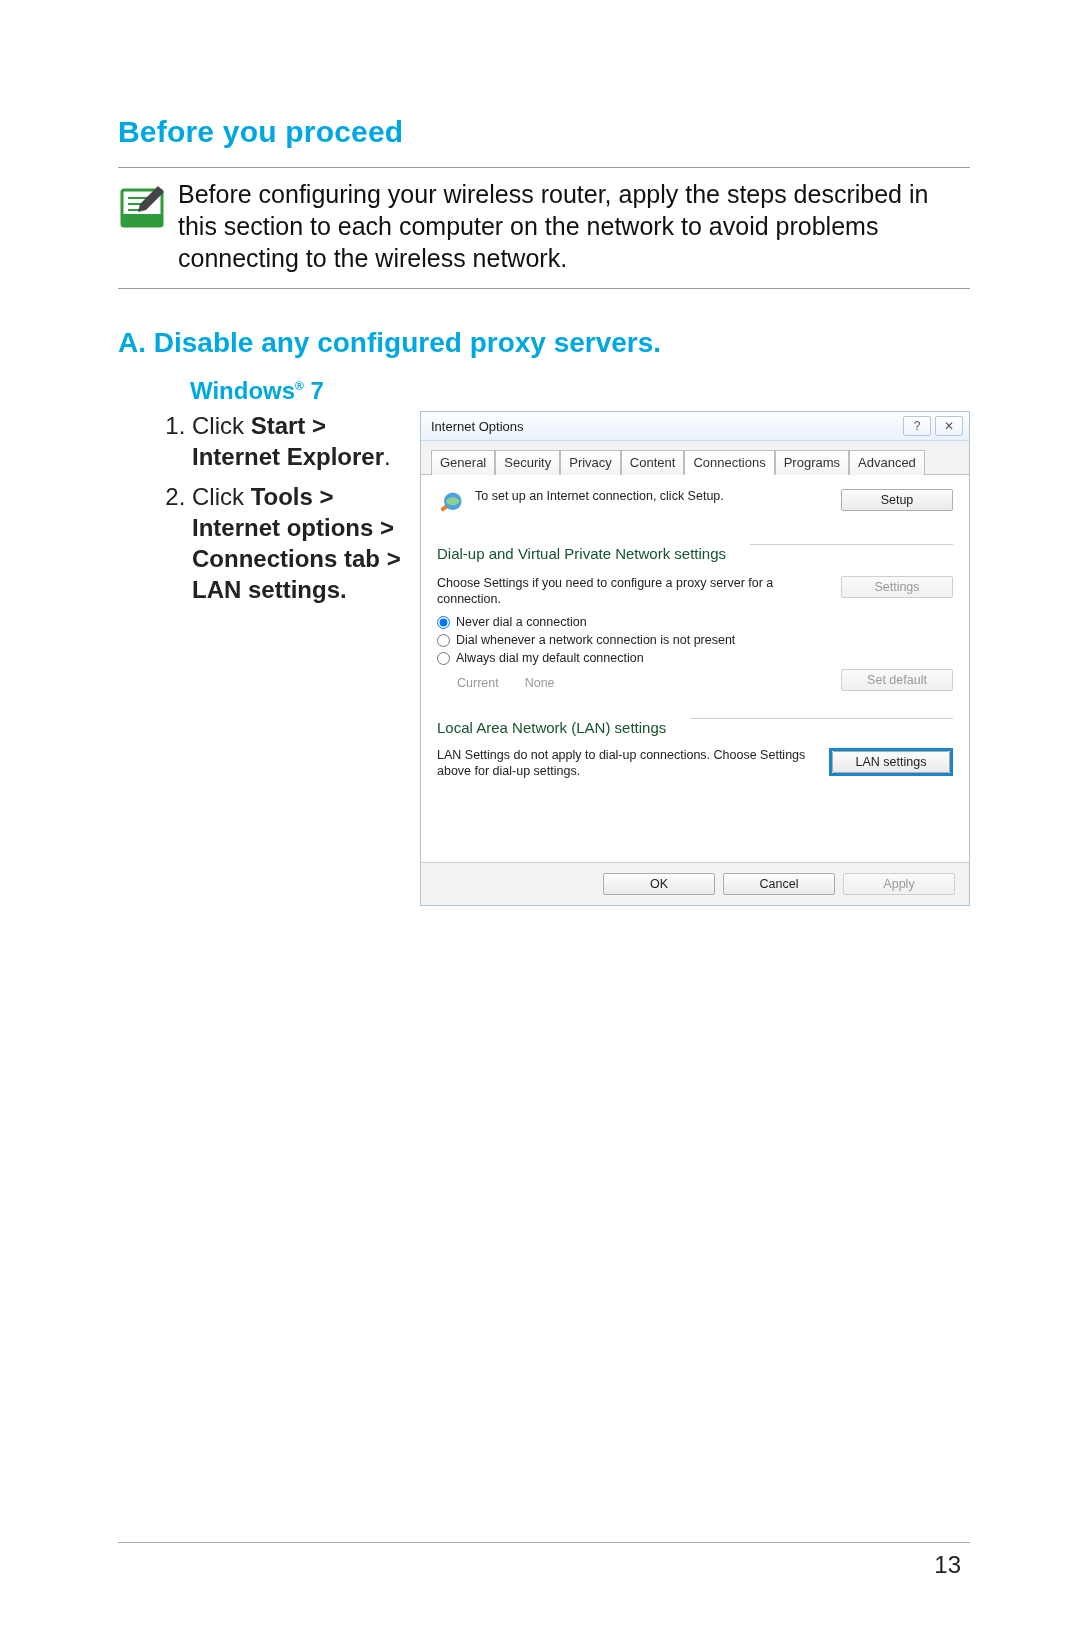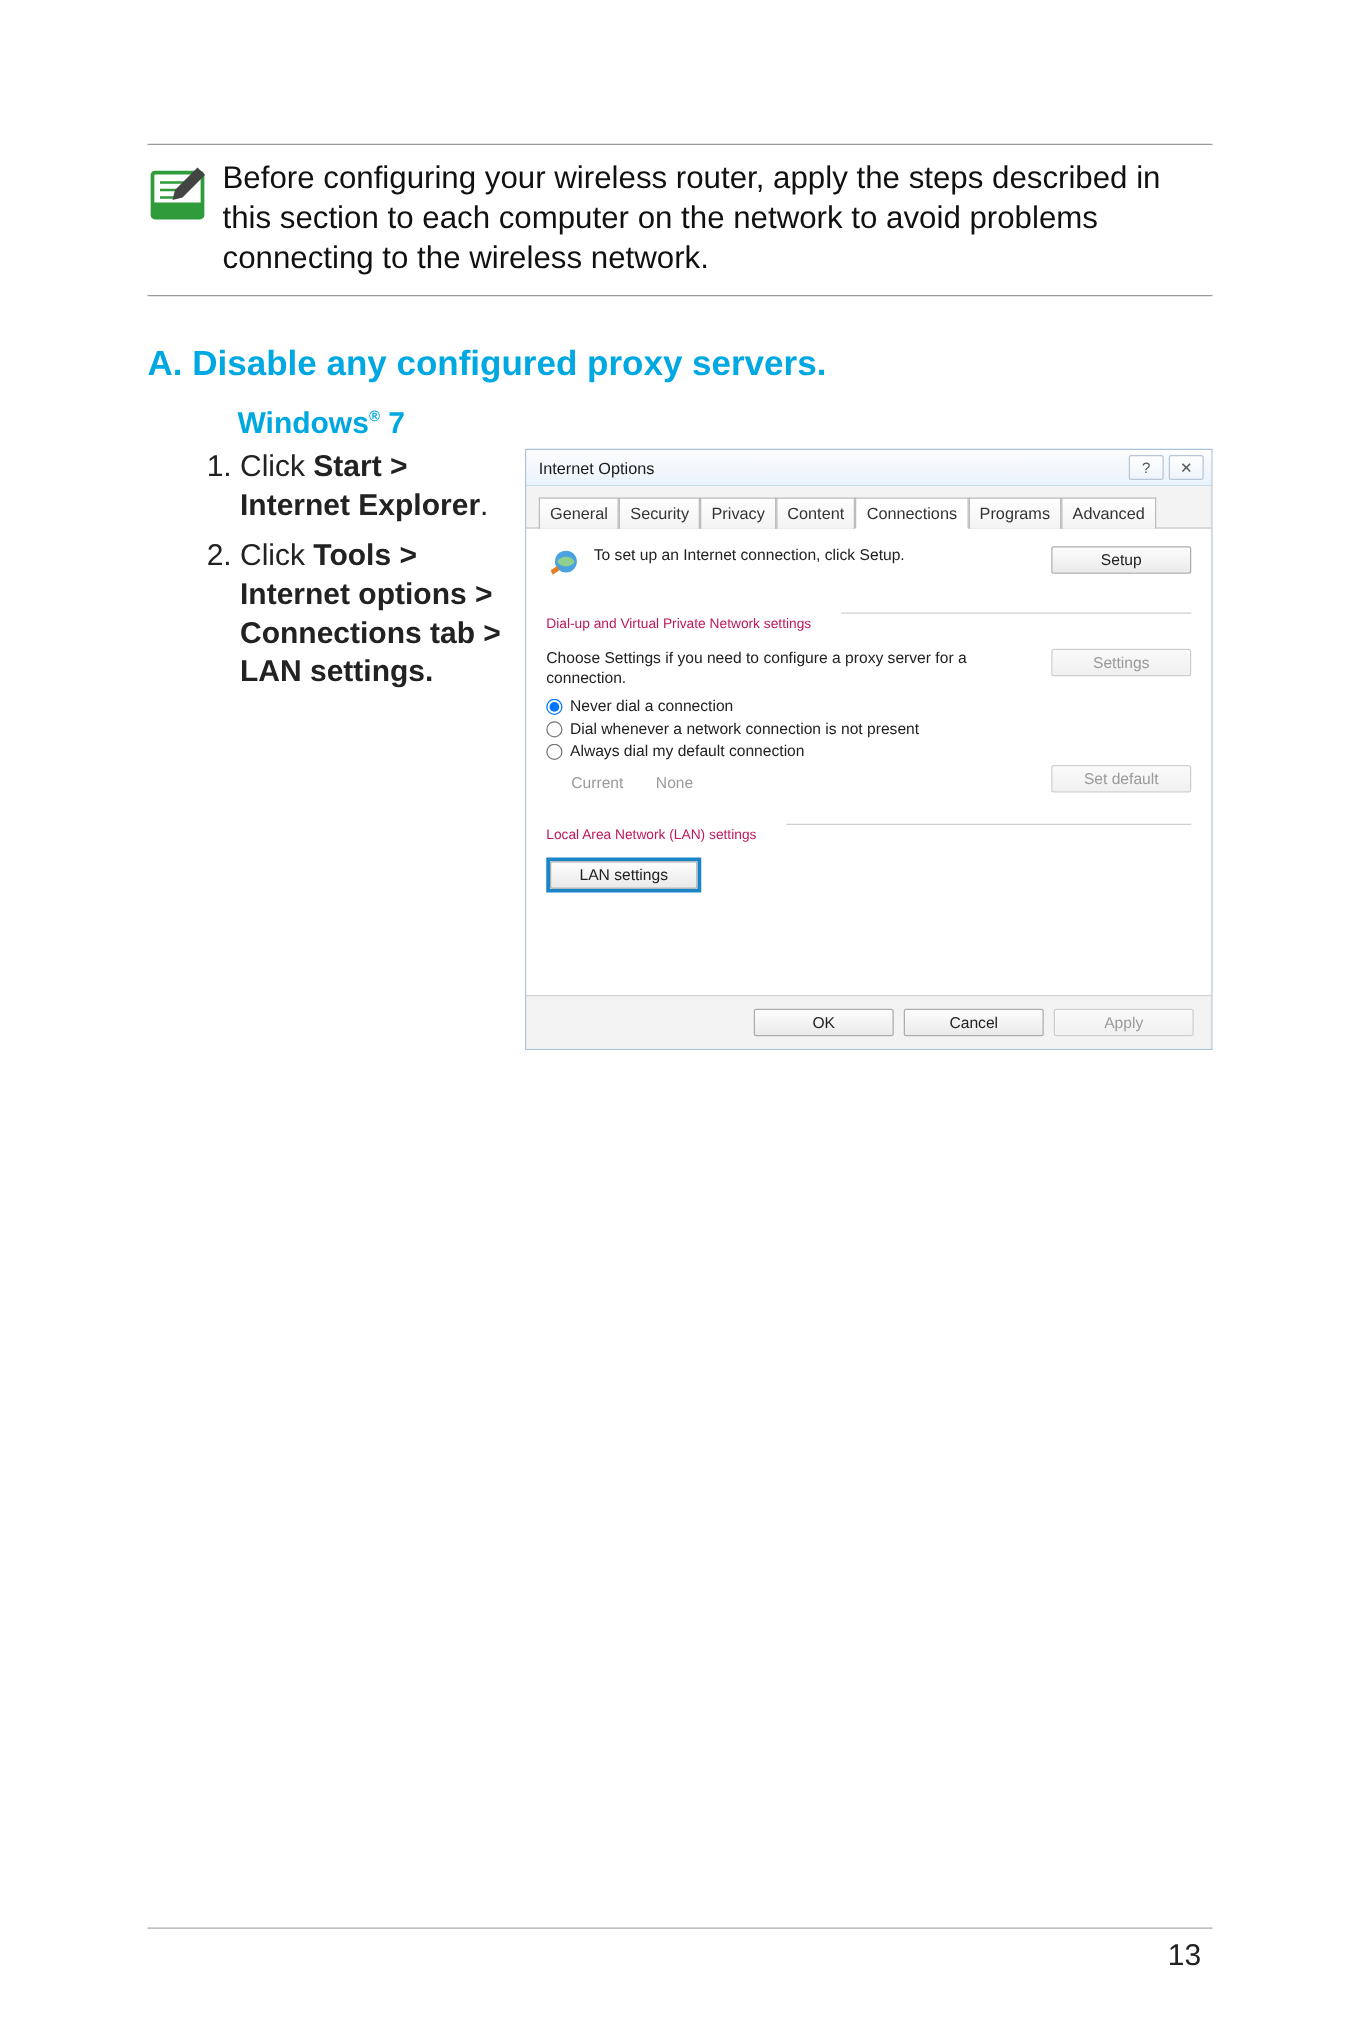--- a/index.html
+++ b/index.html
@@ -26,21 +26,21 @@
   .dlg-ctrls span{display:inline-flex;align-items:center;justify-content:center;width:26px;height:18px;border:1px solid #b8c7d6;background:linear-gradient(#fff,#eef4fb);font-size:12px;color:#555;border-radius:2px}
   .tabs{display:flex;padding:8px 10px 0 10px;gap:0;border-bottom:1px solid #bdbdbd;background:#f3f3f3}
   .tab{padding:4px 8px;border:1px solid #bdbdbd;border-bottom:none;background:linear-gradient(#fff,#f3f3f3);font-size:13px;color:#333;position:relative;top:1px}
   .tab.active{background:#fff;border-bottom:1px solid #fff;font-weight:400}
   .dlg-body{padding:14px 16px 12px 16px;background:#fff}
   .row{display:flex;align-items:flex-start;gap:10px}
   .globe{width:28px;height:28px;flex:0 0 28px}
   .setup-text{flex:1;font-size:12.5px;line-height:1.25;color:#222}
   .btn{display:inline-block;min-width:90px;padding:3px 10px;text-align:center;border:1px solid #adadad;background:linear-gradient(#fdfdfd,#eaeaea);border-radius:2px;font-size:12.5px;color:#222}
   .btn.disabled{color:#9a9a9a;border-color:#cfcfcf;background:linear-gradient(#fafafa,#f0f0f0)}
-  .fieldset-label{font-size:11px;color:#be185d;margin:14px 16px 4px 0}
+  .fieldset-label{font-size:15px;color:#14532d;margin:14px 16px 4px 0}
   .fieldset-line{height:1px;background:#cfcfcf;margin-bottom:8px;flex:1}
   .group-header{display:flex;align-items:center;gap:8px;margin-top:14px}
   .list-box{height:96px;border:1px solid #c9c9c9;background:#fff}
   .side-btns{display:flex;flex-direction:column;gap:6px}
   .two{display:flex;gap:14px;align-items:flex-start}
   .two .left{flex:1}
   .helper{font-size:12.5px;color:#222;line-height:1.25}
   .radio-row{display:flex;align-items:center;gap:6px;font-size:12.5px;color:#222;margin:4px 0}
   .radio-row input{margin:0}
   .cur-row{display:flex;align-items:center;gap:26px;font-size:12.5px;color:#9a9a9a;margin:6px 0 0 20px}
@@ -49,20 +49,21 @@
   .lan-btn .btn{min-width:96px}
   .dlg-footer{display:flex;justify-content:flex-end;gap:8px;padding:10px 14px;background:#f3f3f3;border-top:1px solid #d0d0d0}
 
   .page-footer{position:absolute;right:119px;bottom:48px;font-size:24px;color:#222}
   .footer-rule{position:absolute;left:118px;right:110px;bottom:84px;border-top:1px solid #aaa}
 </style>
 </head>
 <body>
 
 <div class="page">
+  <h2 class="section">Before you proceed</h2>
   <hr class="rule">
   <div class="note-wrap">
     <svg class="note-icon" viewBox="0 0 48 48">
       <rect x="4" y="6" width="40" height="36" rx="2" fill="#fff" stroke="#2f9b3a" stroke-width="3"></rect>
       <rect x="4" y="30" width="40" height="12" fill="#2f9b3a"></rect>
       <path d="M10 14h20M10 20h20M10 26h14" stroke="#2f9b3a" stroke-width="2"></path>
       <path d="M40 2l6 6-18 18-8 2 2-8z" fill="#444"></path>
     </svg>
     <div class="note-text">Before configuring your wireless router, apply the steps described in this section to each computer on the network to avoid problems connecting to the wireless network.</div>
   </div>
@@ -151,20 +152,21 @@
             </div>
             <span class="btn disabled">Set default</span>
           </div>
 
           <div class="group-header">
             <span class="fieldset-label">Local Area Network (LAN) settings</span>
             <span class="fieldset-line"></span>
           </div>
 
           <div class="lan-row">
+            <div class="left helper">LAN Settings do not apply to dial-up connections. Choose Settings above for dial-up settings.</div>
             <span class="lan-btn">
               <span class="btn">LAN settings</span>
             </span>
           </div>
 
           <div style="height:70px"></div>
         </div>
 
         <div class="dlg-footer">
           <span class="btn">OK</span>

